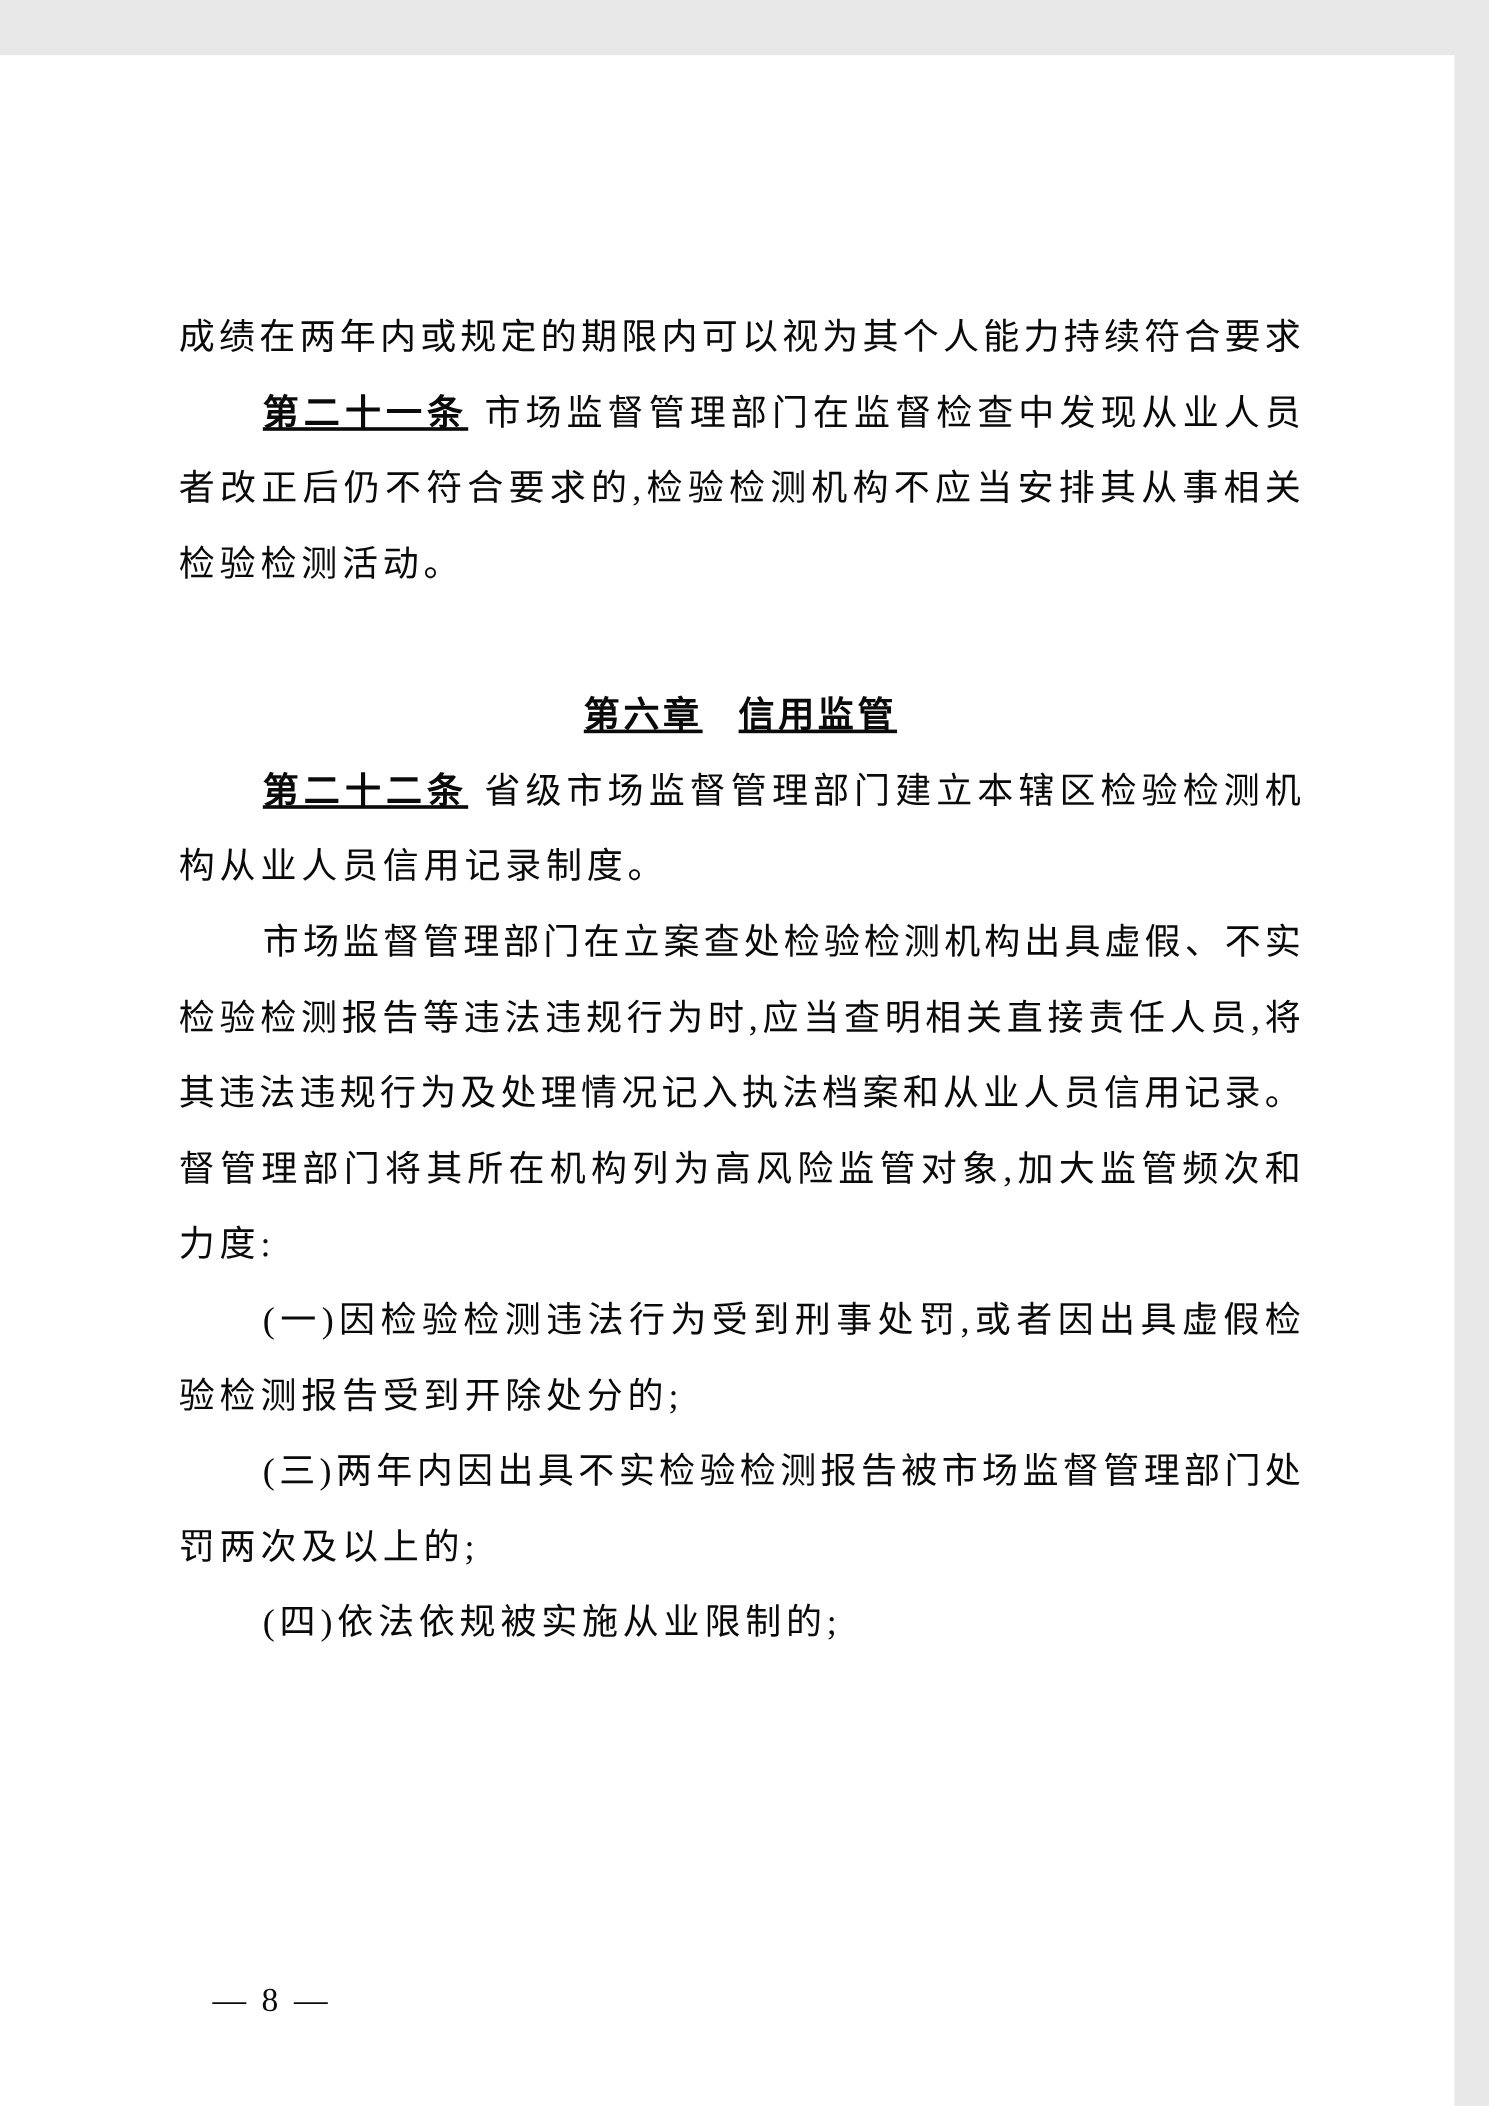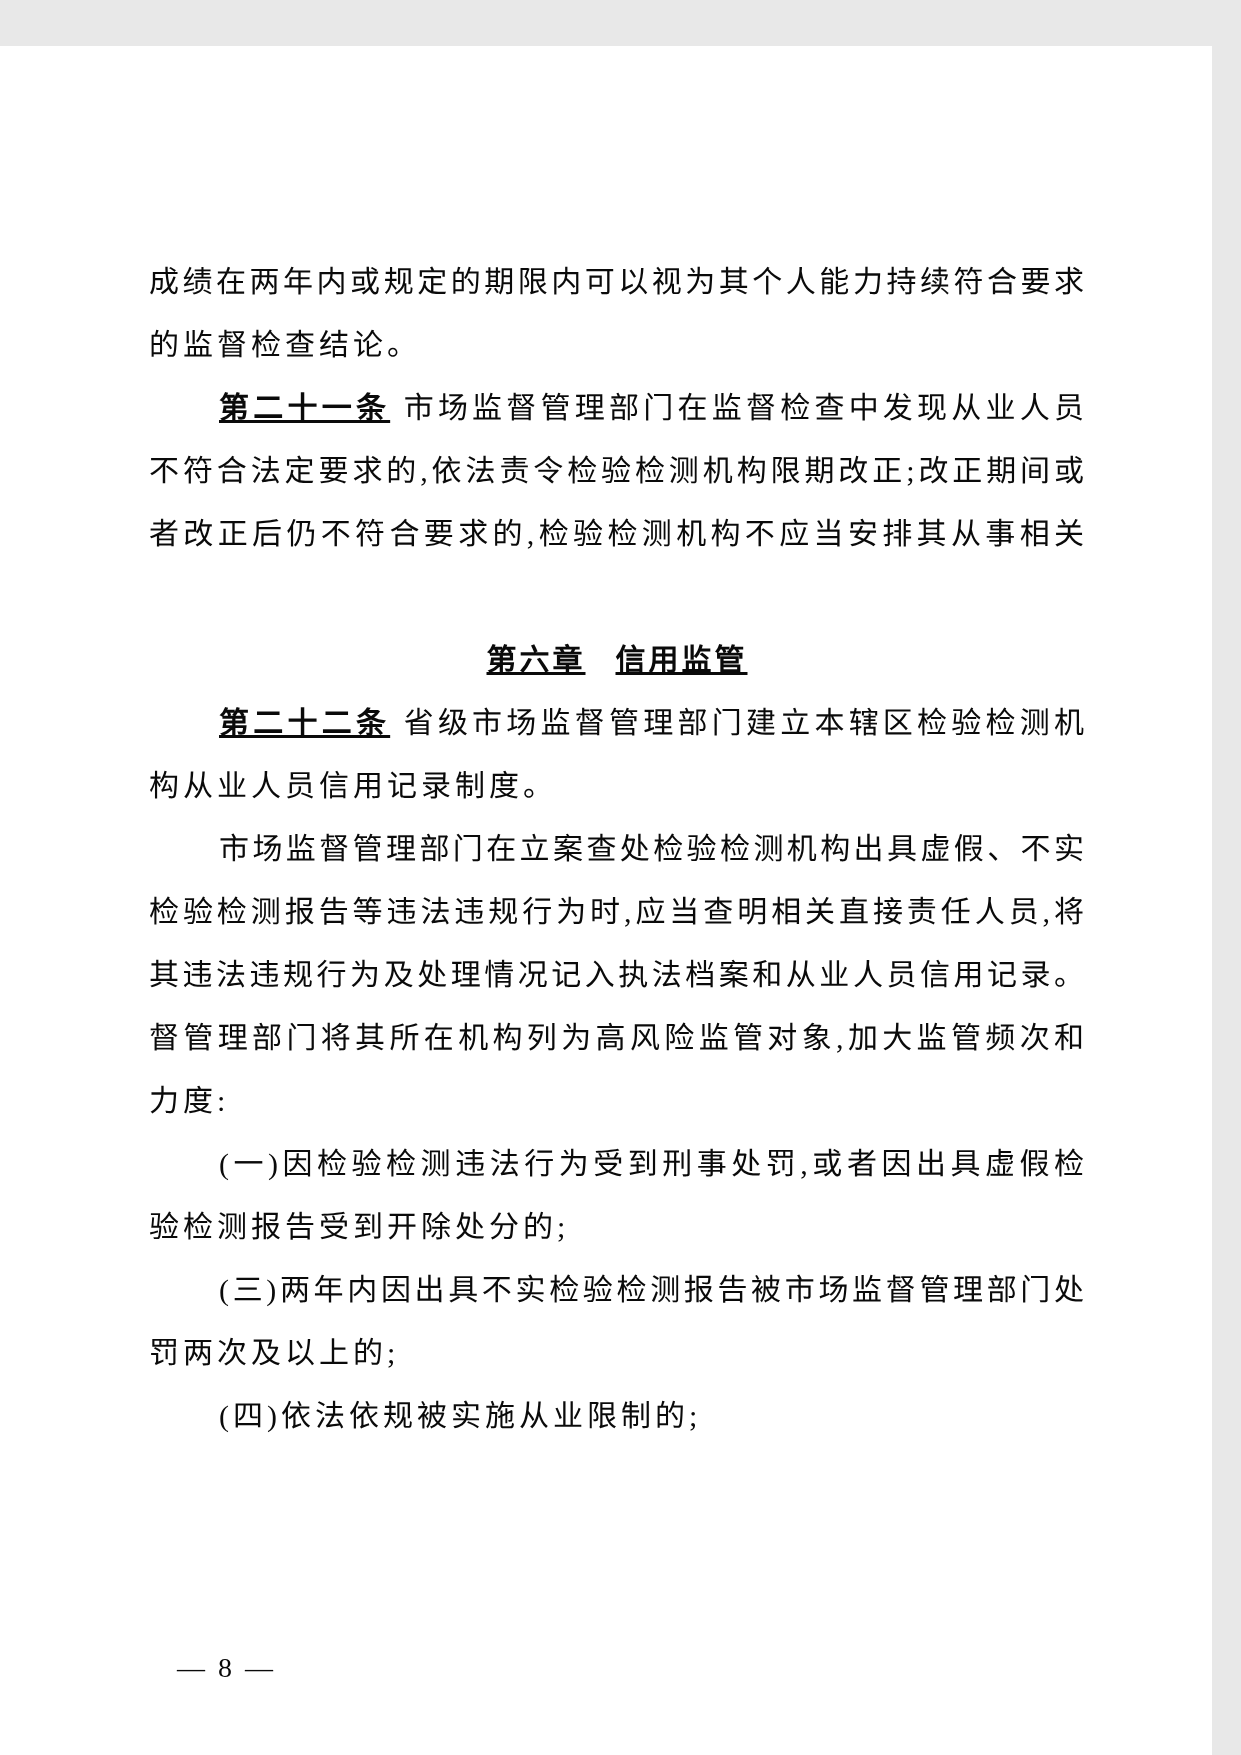--- a/index.html
+++ b/index.html
@@ -62,24 +62,23 @@
     letter-spacing: 3px;
     color: #0a0a0a;
   }
 </style>
 </head>
 <body>
 
 <div class="sheet">
   <main class="content">
       <div class="line body justify"><span>成绩在两年内或规定的期限内可以视为其个人能力持续符合要求</span></div>
-      <div class="line body"><span>的监督检查结论。</span></div>
       <div class="line body justify" style="padding-left: 70px;"><span class="b">第二十一条</span><span class="gap">市场监督管理部门在监督检查中发现从业人员</span></div>
-      <div class="line body justify"><span>不符合法定要求的,依法责令检验检测机构限期改正;改正期间或</span></div>
       <div class="line body justify"><span>者改正后仍不符合要求的,检验检测机构不应当安排其从事相关</span></div>
+      <div class="line body"><span>检验检测活动。</span></div>
       <div class="line blank"></div>
       <div class="line chapter"><span class="b">第六章</span><span class="b gap">信用监管</span></div>
       <div class="line body justify" style="padding-left: 70px;"><span class="b">第二十二条</span><span class="gap">省级市场监督管理部门建立本辖区检验检测机</span></div>
       <div class="line body"><span>构从业人员信用记录制度。</span></div>
       <div class="line body justify" style="padding-left: 70px;"><span>市场监督管理部门在立案查处检验检测机构出具虚假、不实</span></div>
       <div class="line body justify"><span>检验检测报告等违法违规行为时,应当查明相关直接责任人员,将</span></div>
       <div class="line body justify"><span>其违法违规行为及处理情况记入执法档案和从业人员信用记录。</span></div>
       <div class="line body justify"><span>督管理部门将其所在机构列为高风险监管对象,加大监管频次和</span></div>
       <div class="line body"><span>力度:</span></div>
       <div class="line body justify" style="padding-left: 70px;"><span>(一)因检验检测违法行为受到刑事处罚,或者因出具虚假检</span></div>

